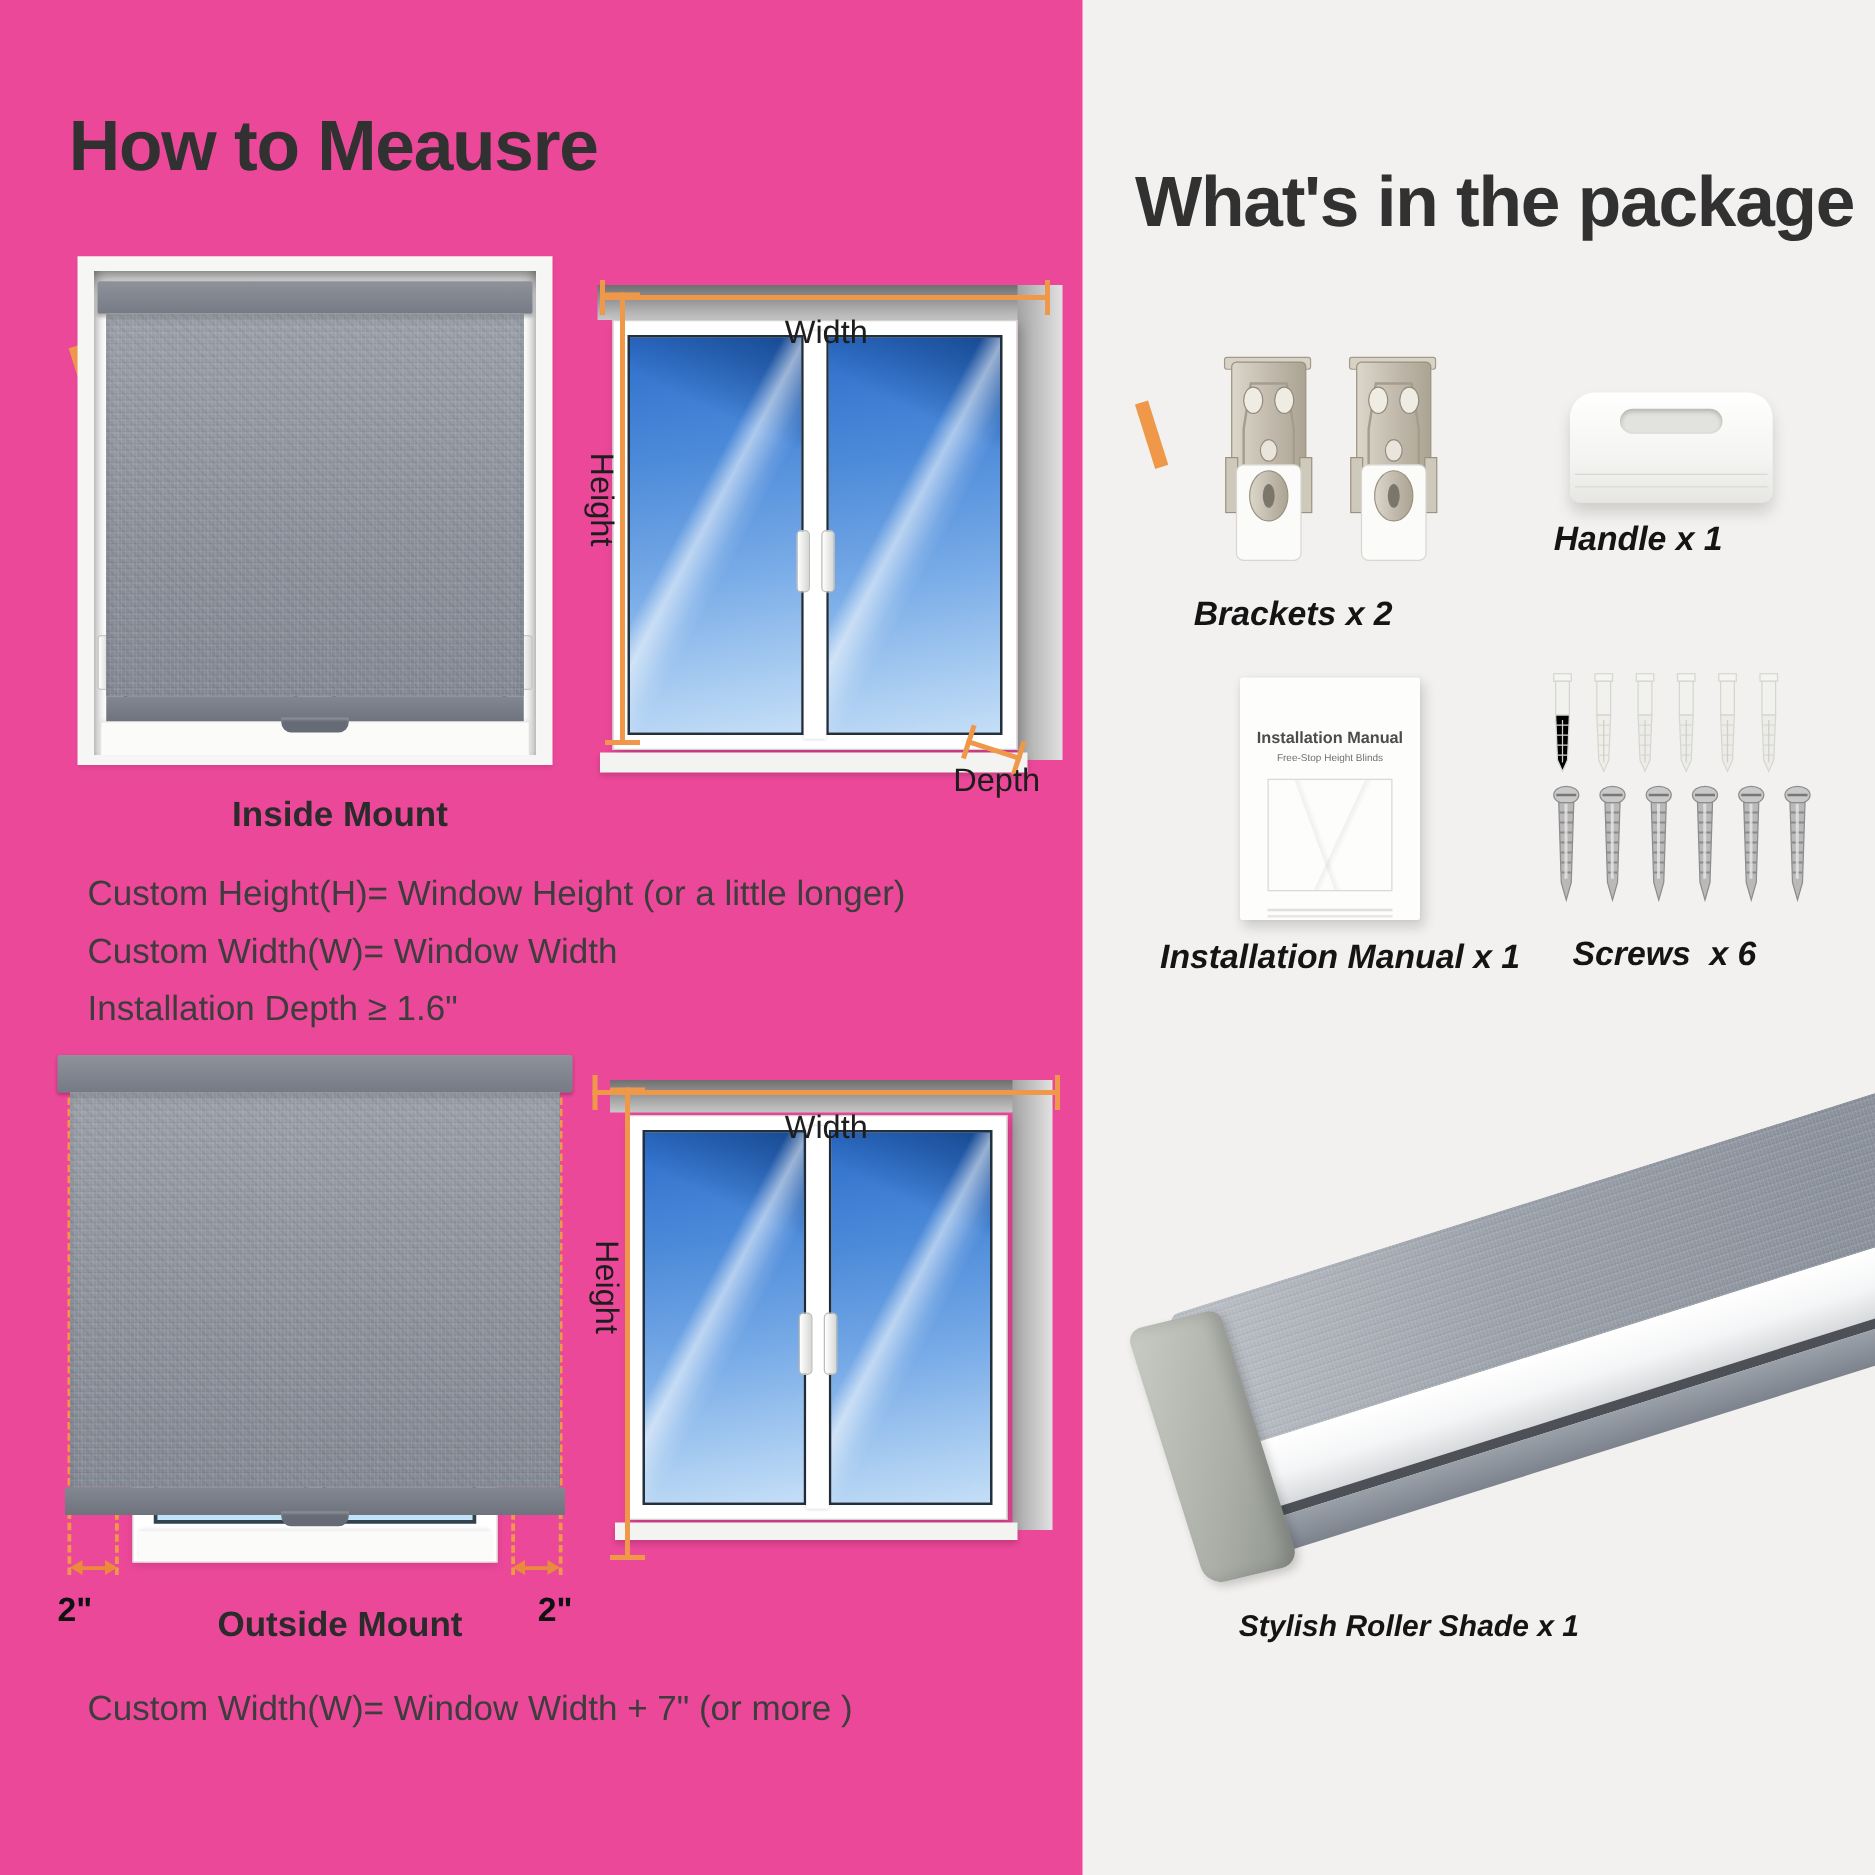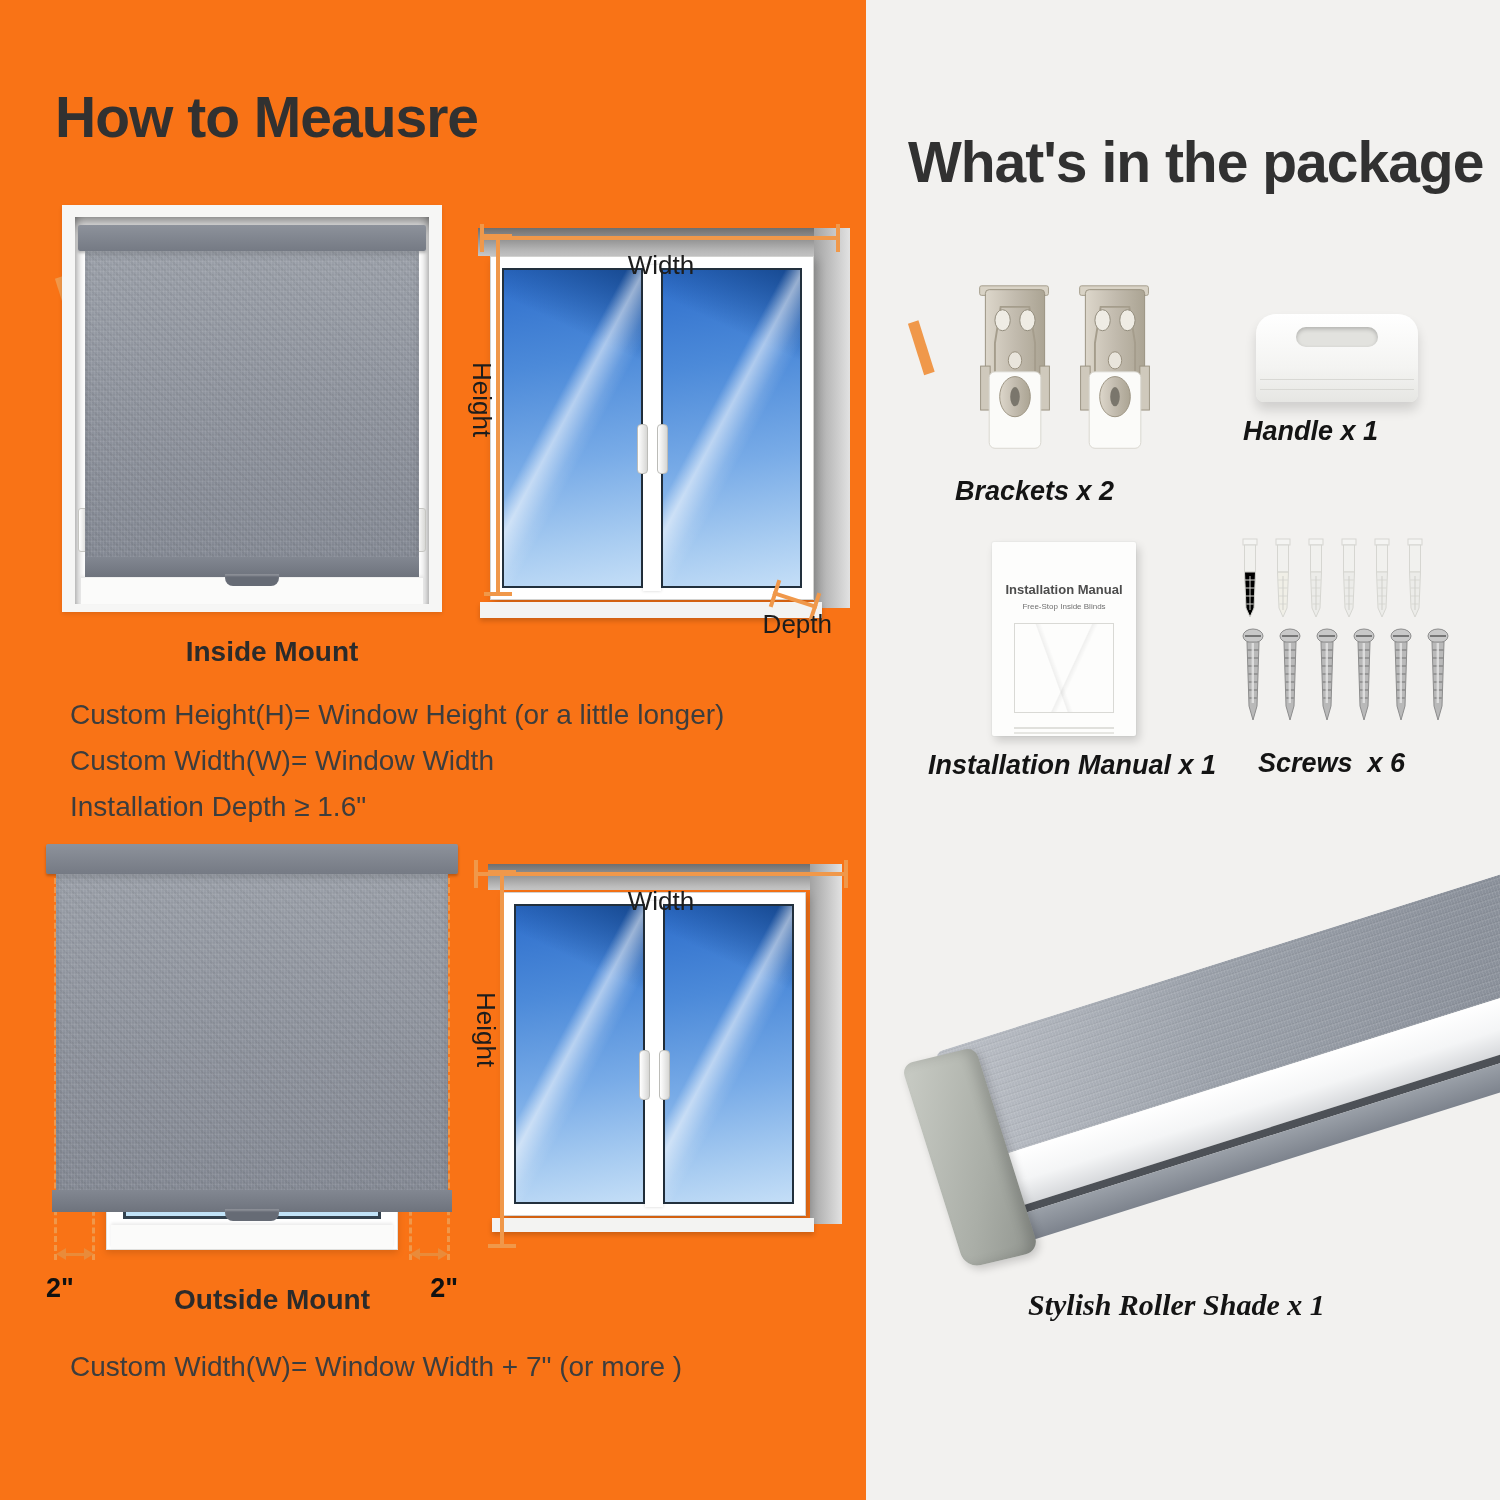--- a/index.html
+++ b/index.html
@@ -1,16 +1,16 @@
 <!DOCTYPE html>
 <html><head>
 <meta charset="utf-8">
 <style>
   html,body{margin:0;padding:0;}
-  #canvas{position:relative;width:1500px;height:1500px;background:#f97316;overflow:hidden;
+  #canvas{position:relative;width:1500px;height:1500px;background:#ec4899;overflow:hidden;
           font-family:"Liberation Sans",sans-serif;color:#333;}
   .right-bg{position:absolute;left:866px;top:0;width:634px;height:1500px;background:#f2f1ef;}
 
   
   .sec-title{position:absolute;display:flex;align-items:center;}
   .sec-title .bar{width:11px;height:54px;background:#f0984a;margin-right:22px;flex:0 0 auto;}
   .sec-title h1{margin:0;font-size:57px;font-weight:bold;color:#313131;letter-spacing:-1px;white-space:nowrap;}
 
   
   .fabric{background-color:#8f949e;
@@ -277,21 +277,21 @@
 
   <div class="handle-item" style="left:1256px;top:314px;">
     <div class="slot"></div>
     <div class="groove" style="bottom:22px;"></div>
     <div class="groove" style="bottom:12px;"></div>
   </div>
   <div class="plabel" style="left:1243px;top:416px;width:190px;">Handle x 1</div>
 
   <div class="manual-item" style="left:992px;top:542px;">
     <div class="manual-title">Installation Manual</div>
-    <div class="manual-sub">Free-Stop Inside Blinds</div>
+    <div class="manual-sub">Free-Stop Height Blinds</div>
     <div class="manual-fig"></div>
     <div class="manual-foot"></div>
   </div>
   <div class="plabel" style="left:928px;top:750px;width:275px;">Installation Manual x 1</div>
 
   <div class="hardware" style="left:1240px;top:538px;">
     <div class="hw-row">
       <svg width="20" height="82" viewBox="0 0 20 82">
           <rect x="3" y="1" width="14" height="6" fill="#f4f4f2" stroke="#d6d6d1"></rect>
           <rect x="4.5" y="7" width="11" height="27" fill="#f1f1ee" stroke="#d6d6d1"></rect>
@@ -384,14 +384,14 @@
 
   <div class="roller-wrap">
     <div class="bar">
       <div class="bar-top"></div>
       <div class="bar-roll"></div>
       <div class="bar-slot"></div>
       <div class="bar-bot"></div>
       <div class="endcap"></div>
     </div>
   </div>
-  <div class="plabel" style="left:1028px;top:1288px;width:390px;font-size:30px;font-family:Liberation Serif, serif;">Stylish Roller Shade x 1</div>
+  <div class="plabel" style="left:991px;top:1288px;width:390px;font-size:24px;">Stylish Roller Shade x 1</div>
 </div>
 
 </body></html>

